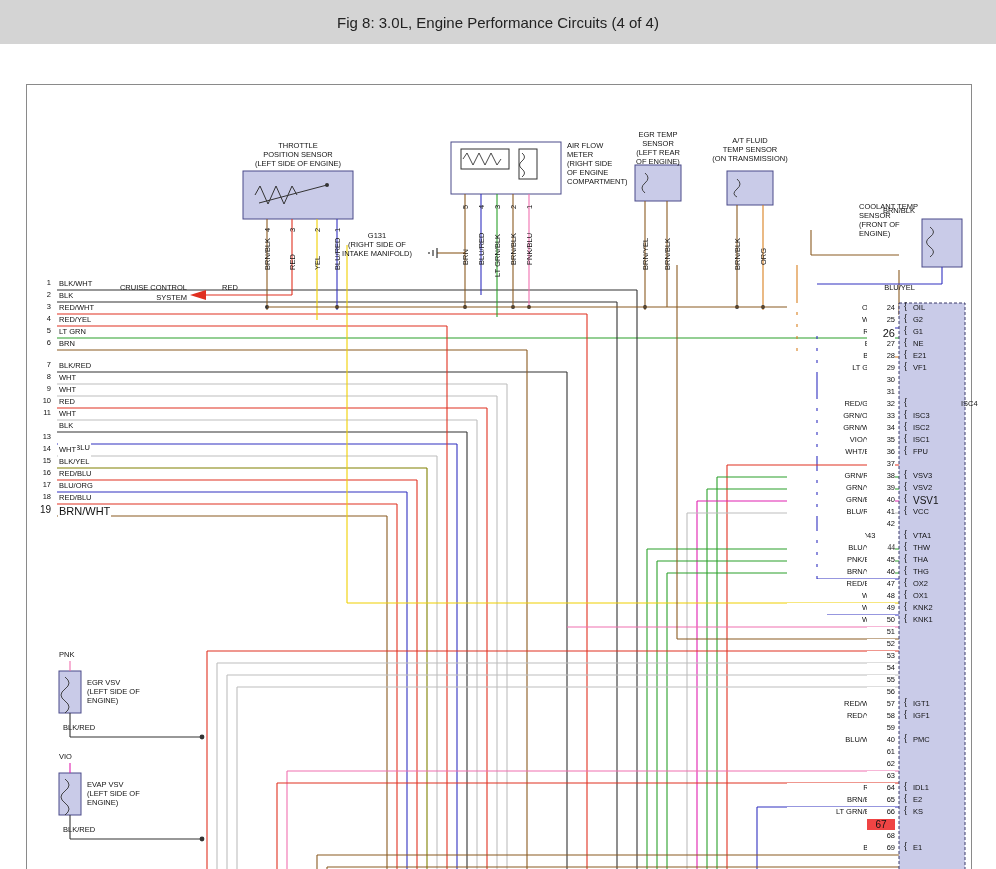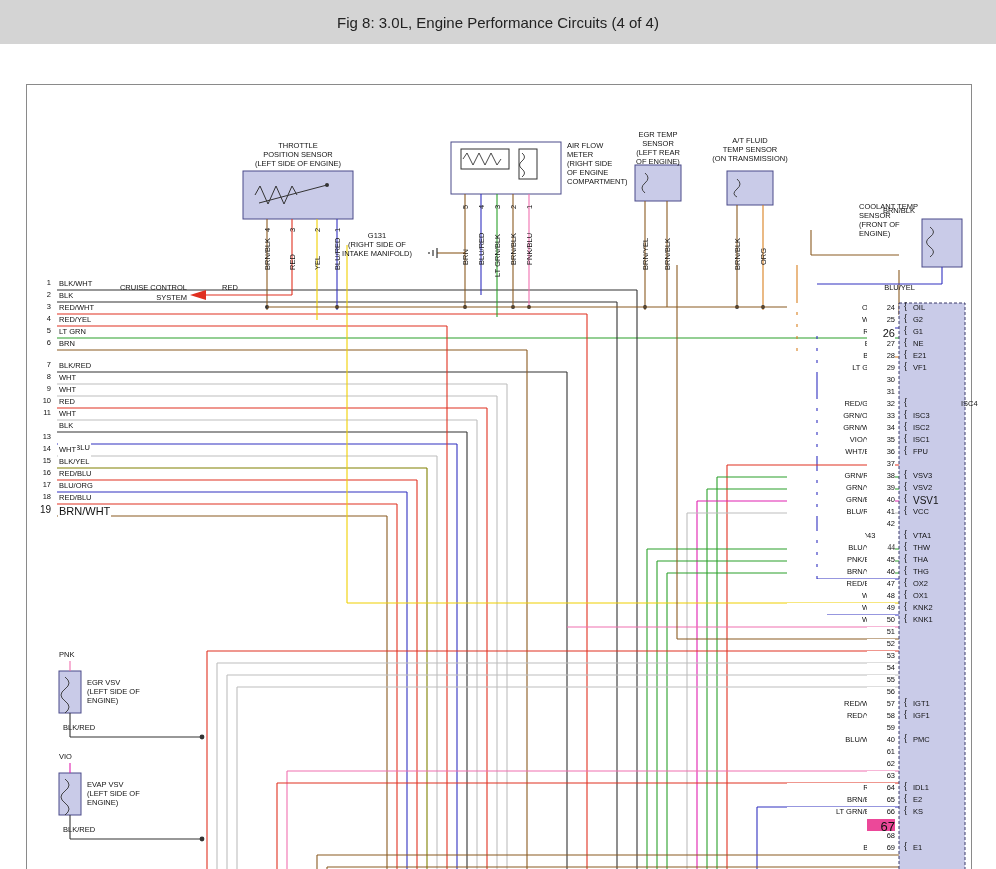--- a/index.html
+++ b/index.html
@@ -458,21 +458,21 @@
         <div style="position: absolute; left: 877px; top: 697px; font-size: 9px; color: rgb(17, 17, 17); line-height: 1;">{</div>
         <div style="position: absolute; left: 886px; top: 698px; font-size: 7.5px; color: rgb(17, 17, 17);">IDL1</div>
         <div style="position: absolute; left: 760px; top: 710px; width: 92px; text-align: right; font-size: 7.5px; color: rgb(17, 17, 17); background: rgb(255, 255, 255);">BRN/BLK</div>
         <div style="position: absolute; left: 840px; top: 710px; width: 28px; text-align: right; font-size: 7.5px; color: rgb(17, 17, 17); background: rgb(255, 255, 255);">65</div>
         <div style="position: absolute; left: 877px; top: 709px; font-size: 9px; color: rgb(17, 17, 17); line-height: 1;">{</div>
         <div style="position: absolute; left: 886px; top: 710px; font-size: 7.5px; color: rgb(17, 17, 17);">E2</div>
         <div style="position: absolute; left: 760px; top: 722px; width: 92px; text-align: right; font-size: 7.5px; color: rgb(17, 17, 17); background: rgb(255, 255, 255);">LT GRN/BLK</div>
         <div style="position: absolute; left: 840px; top: 722px; width: 28px; text-align: right; font-size: 7.5px; color: rgb(17, 17, 17); background: rgb(255, 255, 255);">66</div>
         <div style="position: absolute; left: 877px; top: 721px; font-size: 9px; color: rgb(17, 17, 17); line-height: 1;">{</div>
         <div style="position: absolute; left: 886px; top: 722px; font-size: 7.5px; color: rgb(17, 17, 17);">KS</div>
-        <div style="position: absolute; left: 840px; top: 734px; width: 28px; text-align: right; font-size: 13px; color: rgb(17, 17, 17); background: #ec4899;">67</div>
+        <div style="position: absolute; left: 840px; top: 734px; width: 28px; text-align: center; font-size: 10px; color: rgb(17, 17, 17); background: #ef4444;">67</div>
         <div style="position: absolute; left: 840px; top: 746px; width: 28px; text-align: right; font-size: 7.5px; color: rgb(17, 17, 17); background: rgb(255, 255, 255);">68</div>
         <div style="position: absolute; left: 760px; top: 758px; width: 92px; text-align: right; font-size: 7.5px; color: rgb(17, 17, 17); background: rgb(255, 255, 255);">BRN</div>
         <div style="position: absolute; left: 840px; top: 758px; width: 28px; text-align: right; font-size: 7.5px; color: rgb(17, 17, 17); background: rgb(255, 255, 255);">69</div>
         <div style="position: absolute; left: 877px; top: 757px; font-size: 9px; color: rgb(17, 17, 17); line-height: 1;">{</div>
         <div style="position: absolute; left: 886px; top: 758px; font-size: 7.5px; color: rgb(17, 17, 17);">E1</div>
       </div>
   </div>
 </div>
 
 </body></html>

